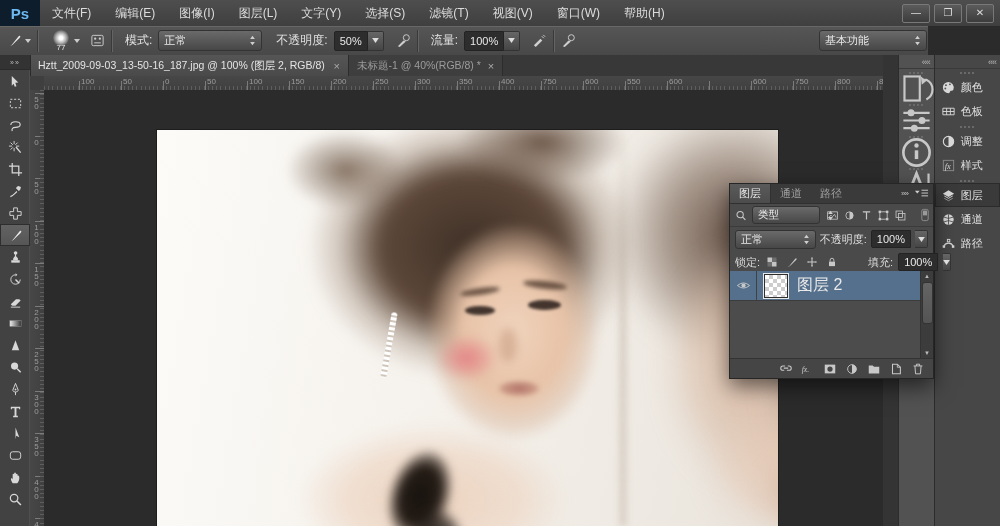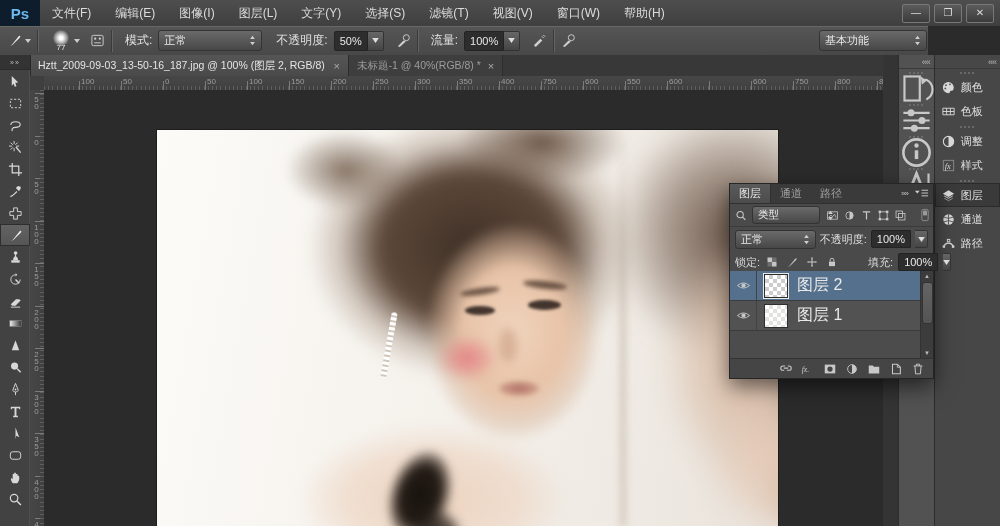--- a/index.html
+++ b/index.html
@@ -726,32 +726,20 @@
             <span class="icon">
               <svg viewBox="0 0 16 16">
                 <path d="M1.5 8Q8 2.5 14.5 8 8 13.5 1.5 8Z" fill="none" stroke="#c8c8c8"></path>
                 <circle cx="8" cy="8" r="2.2" fill="#c8c8c8"></circle>
               </svg>
             </span>
           </div>
           <span class="thumb checker selbrackets"></span>
           <span class="lname">图层 2</span>
         </div>
-        <div class="lrow">
-          <div class="eyecell">
-            <span class="icon">
-              <svg viewBox="0 0 16 16">
-                <path d="M1.5 8Q8 2.5 14.5 8 8 13.5 1.5 8Z" fill="none" stroke="#c8c8c8"></path>
-                <circle cx="8" cy="8" r="2.2" fill="#c8c8c8"></circle>
-              </svg>
-            </span>
-          </div>
-          <span class="thumb checker light"></span>
-          <span class="lname">图层 1</span>
-        </div>
       </div>
     <div id="lp-scroll">
       <div class="sbtn">▲</div>
       <div id="lp-thumbbar"></div>
       <div class="sbtn" style="position:absolute;bottom:0;width:100%">▼</div>
     </div>
     <div id="lp-footer">
         <span class="icon">
           <svg viewBox="0 0 16 16">
             <path d="M6 9.5H4.5a2.5 2.5 0 0 1 0-5H7M10 4.5h1.5a2.5 2.5 0 0 1 0 5H9M5.5 7h5" fill="none" stroke="#c8c8c8" stroke-width="1.2"></path>

